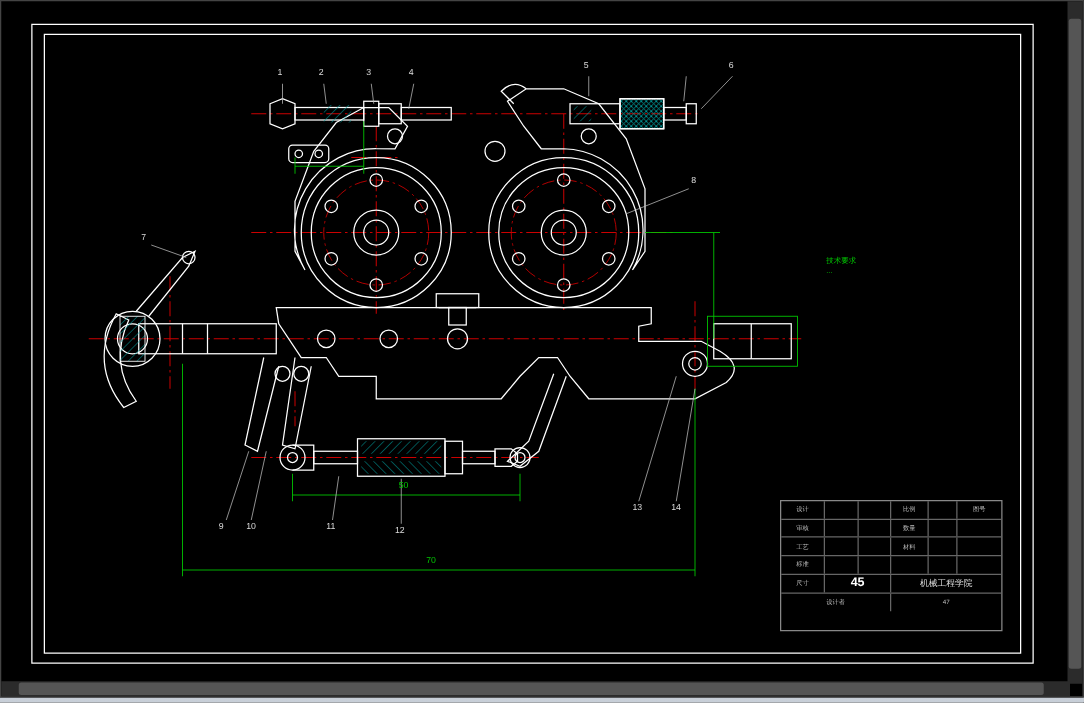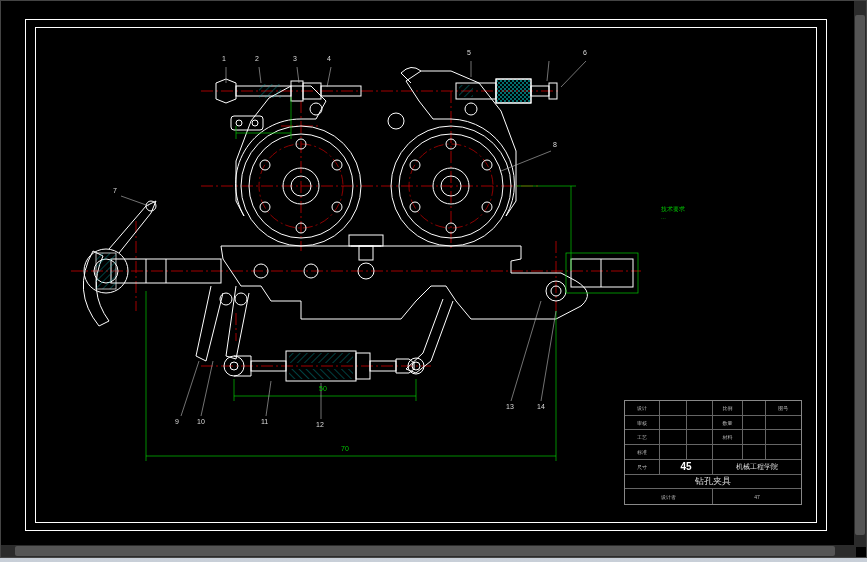--- a/index.html
+++ b/index.html
@@ -362,23 +362,20 @@
         <div class="tb-cell" style="width:17%"></div>
         <div class="tb-cell" style="width:13%"></div>
         <div class="tb-cell" style="width:20%"></div>
       </div>
       <div class="tb-row">
         <div class="tb-cell" style="width:20%">尺寸</div>
         <div class="tb-cell tb-main" style="width:30%">45</div>
         <div class="tb-cell tb-sub" style="width:50%">机械工程学院</div>
       </div>
       <div class="tb-row">
-        <div class="tb-cell tb-sub" style="width:100%; font-size:9px">钻孔夹具</div>
-      </div>
-      <div class="tb-row">
         <div class="tb-cell" style="width:50%">设计者</div>
         <div class="tb-cell" style="width:50%">47</div>
       </div>
     </div>
 
   </div>
 
   <div class="scrollbar-v">
     <div class="thumb"></div>
   </div>

